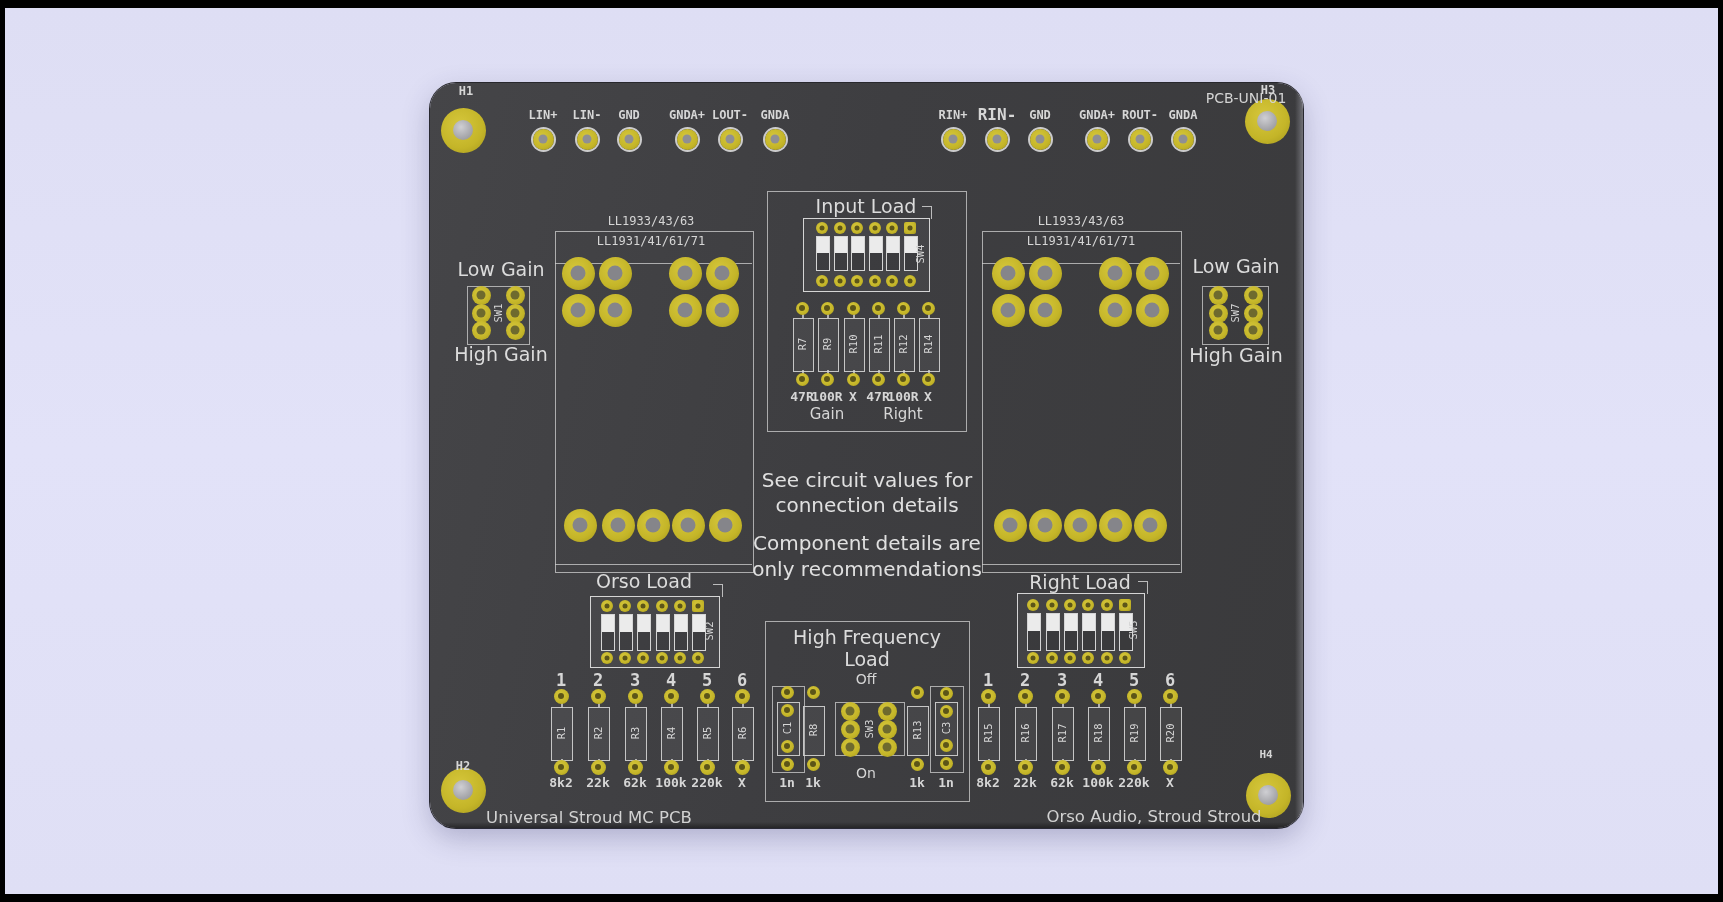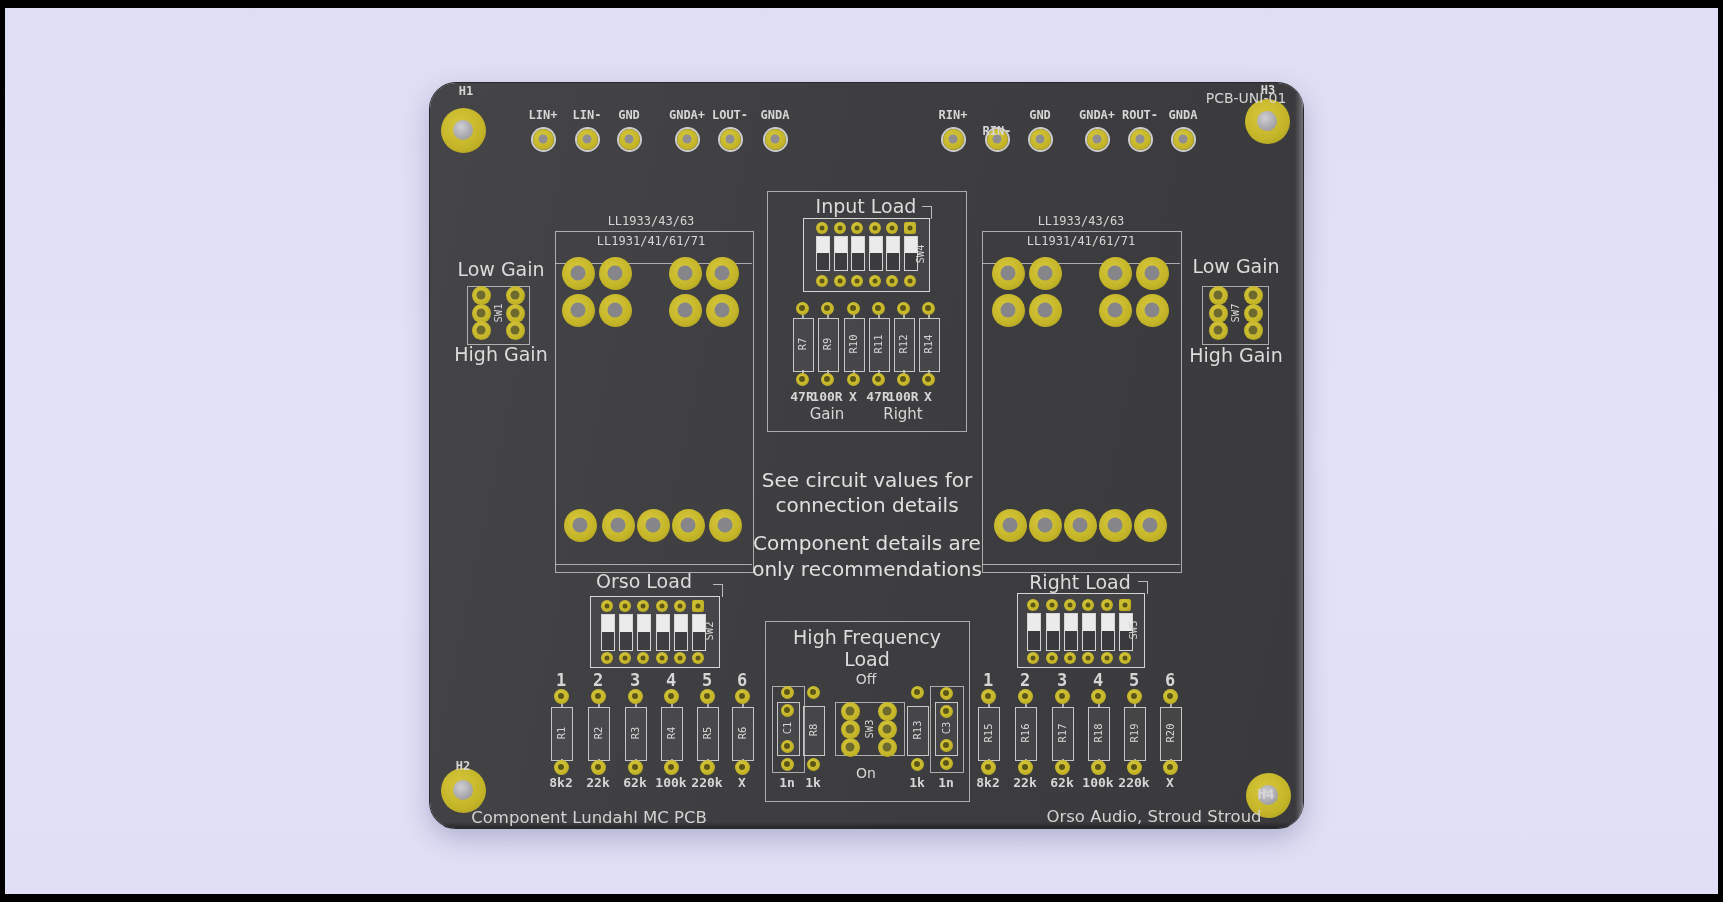--- a/index.html
+++ b/index.html
@@ -36,32 +36,32 @@
 </head>
 <body>
 
 <div id="frame">
 <div id="viewport">
 <div id="board">
 
   <span class="s m b" style="left:36px;top:8px;font-size:12px">H1</span>
   <span class="s m b" style="left:33px;top:683px;font-size:12px">H2</span>
   <span class="s m b" style="left:838px;top:7px;font-size:12px">H3</span>
-  <span class="s m b" style="left:836px;top:711px;font-size:14px">H4</span>
+  <span class="s m b" style="left:836px;top:671px;font-size:11px">H4</span>
 
   <span class="s sa" style="left:816px;top:15px;font-size:14px;color:#d4d4d4">PCB-UNI-01</span>
 
   <span class="s m b" style="left:113px;top:32px;font-size:12px">LIN+</span>
   <span class="s m b" style="left:157px;top:32px;font-size:12px">LIN-</span>
   <span class="s m b" style="left:199px;top:32px;font-size:12px">GND</span>
   <span class="s m b" style="left:257px;top:32px;font-size:12px">GNDA+</span>
   <span class="s m b" style="left:300px;top:32px;font-size:12px">LOUT-</span>
   <span class="s m b" style="left:345px;top:32px;font-size:12px">GNDA</span>
   <span class="s m b" style="left:523px;top:32px;font-size:12px">RIN+</span>
-  <span class="s m b" style="left:567px;top:48px;font-size:12px">RIN-</span>
+  <span class="s m b" style="left:567px;top:32px;font-size:16px">RIN-</span>
   <span class="s m b" style="left:610px;top:32px;font-size:12px">GND</span>
   <span class="s m b" style="left:667px;top:32px;font-size:12px">GNDA+</span>
   <span class="s m b" style="left:710px;top:32px;font-size:12px">ROUT-</span>
   <span class="s m b" style="left:753px;top:32px;font-size:12px">GNDA</span>
 
   <div class="obox" style="left:125px;top:148px;width:197px;height:340px"></div>
   <div class="hline" style="left:125px;top:180px;width:197px"></div>
   <div class="hline" style="left:125px;top:481px;width:197px"></div>
   <span class="s m" style="left:221px;top:138px;font-size:12px">LL1933/43/63</span>
   <span class="s m" style="left:221px;top:158px;font-size:12px">LL1931/41/61/71</span>
@@ -106,21 +106,21 @@
   <span class="s m v" style="left:703px;top:547px;font-size:10.5px">SW5</span>
 
   <div class="obox" style="left:335px;top:538px;width:203px;height:179px"></div>
   <span class="s sa" style="left:437px;top:554px;font-size:19px;color:#dcdcdc">High Frequency</span>
   <span class="s sa" style="left:437px;top:576px;font-size:19px;color:#dcdcdc">Load</span>
   <span class="s sa" style="left:436px;top:596px;font-size:14px">Off</span>
   <span class="s sa" style="left:436px;top:690px;font-size:14px">On</span>
   <div class="obox" style="left:405px;top:619px;width:68px;height:52px"></div>
   <span class="s m v" style="left:439px;top:646px;font-size:10.5px">SW3</span>
 
-  <span class="s sa" style="left:159px;top:735px;font-size:16.5px;color:#d2d2d2">Component Lundahl MC PCB</span>
+  <span class="s sa" style="left:159px;top:735px;font-size:16.5px;color:#d2d2d2">Universal Stroud MC PCB</span>
   <span class="s sa" style="left:724px;top:734px;font-size:16.5px;color:#d2d2d2">Orso Audio, Stroud Stroud</span>
 
 <div class="pad" style="left: 10.5px; top: 24.5px; width: 45px; height: 45px;">
           <div class="hole" style="width: 20px; height: 20px; background: radial-gradient(circle at 40% 35%, rgb(207, 207, 211), rgb(142, 142, 146));"></div>
         </div>
         <div class="pad" style="left: 10.5px; top: 684.5px; width: 45px; height: 45px;">
           <div class="hole" style="width: 20px; height: 20px; background: radial-gradient(circle at 40% 35%, rgb(207, 207, 211), rgb(142, 142, 146));"></div>
         </div>
         <div class="pad" style="left: 814.5px; top: 15.5px; width: 45px; height: 45px;">
           <div class="hole" style="width: 20px; height: 20px; background: radial-gradient(circle at 40% 35%, rgb(207, 207, 211), rgb(142, 142, 146));"></div>

